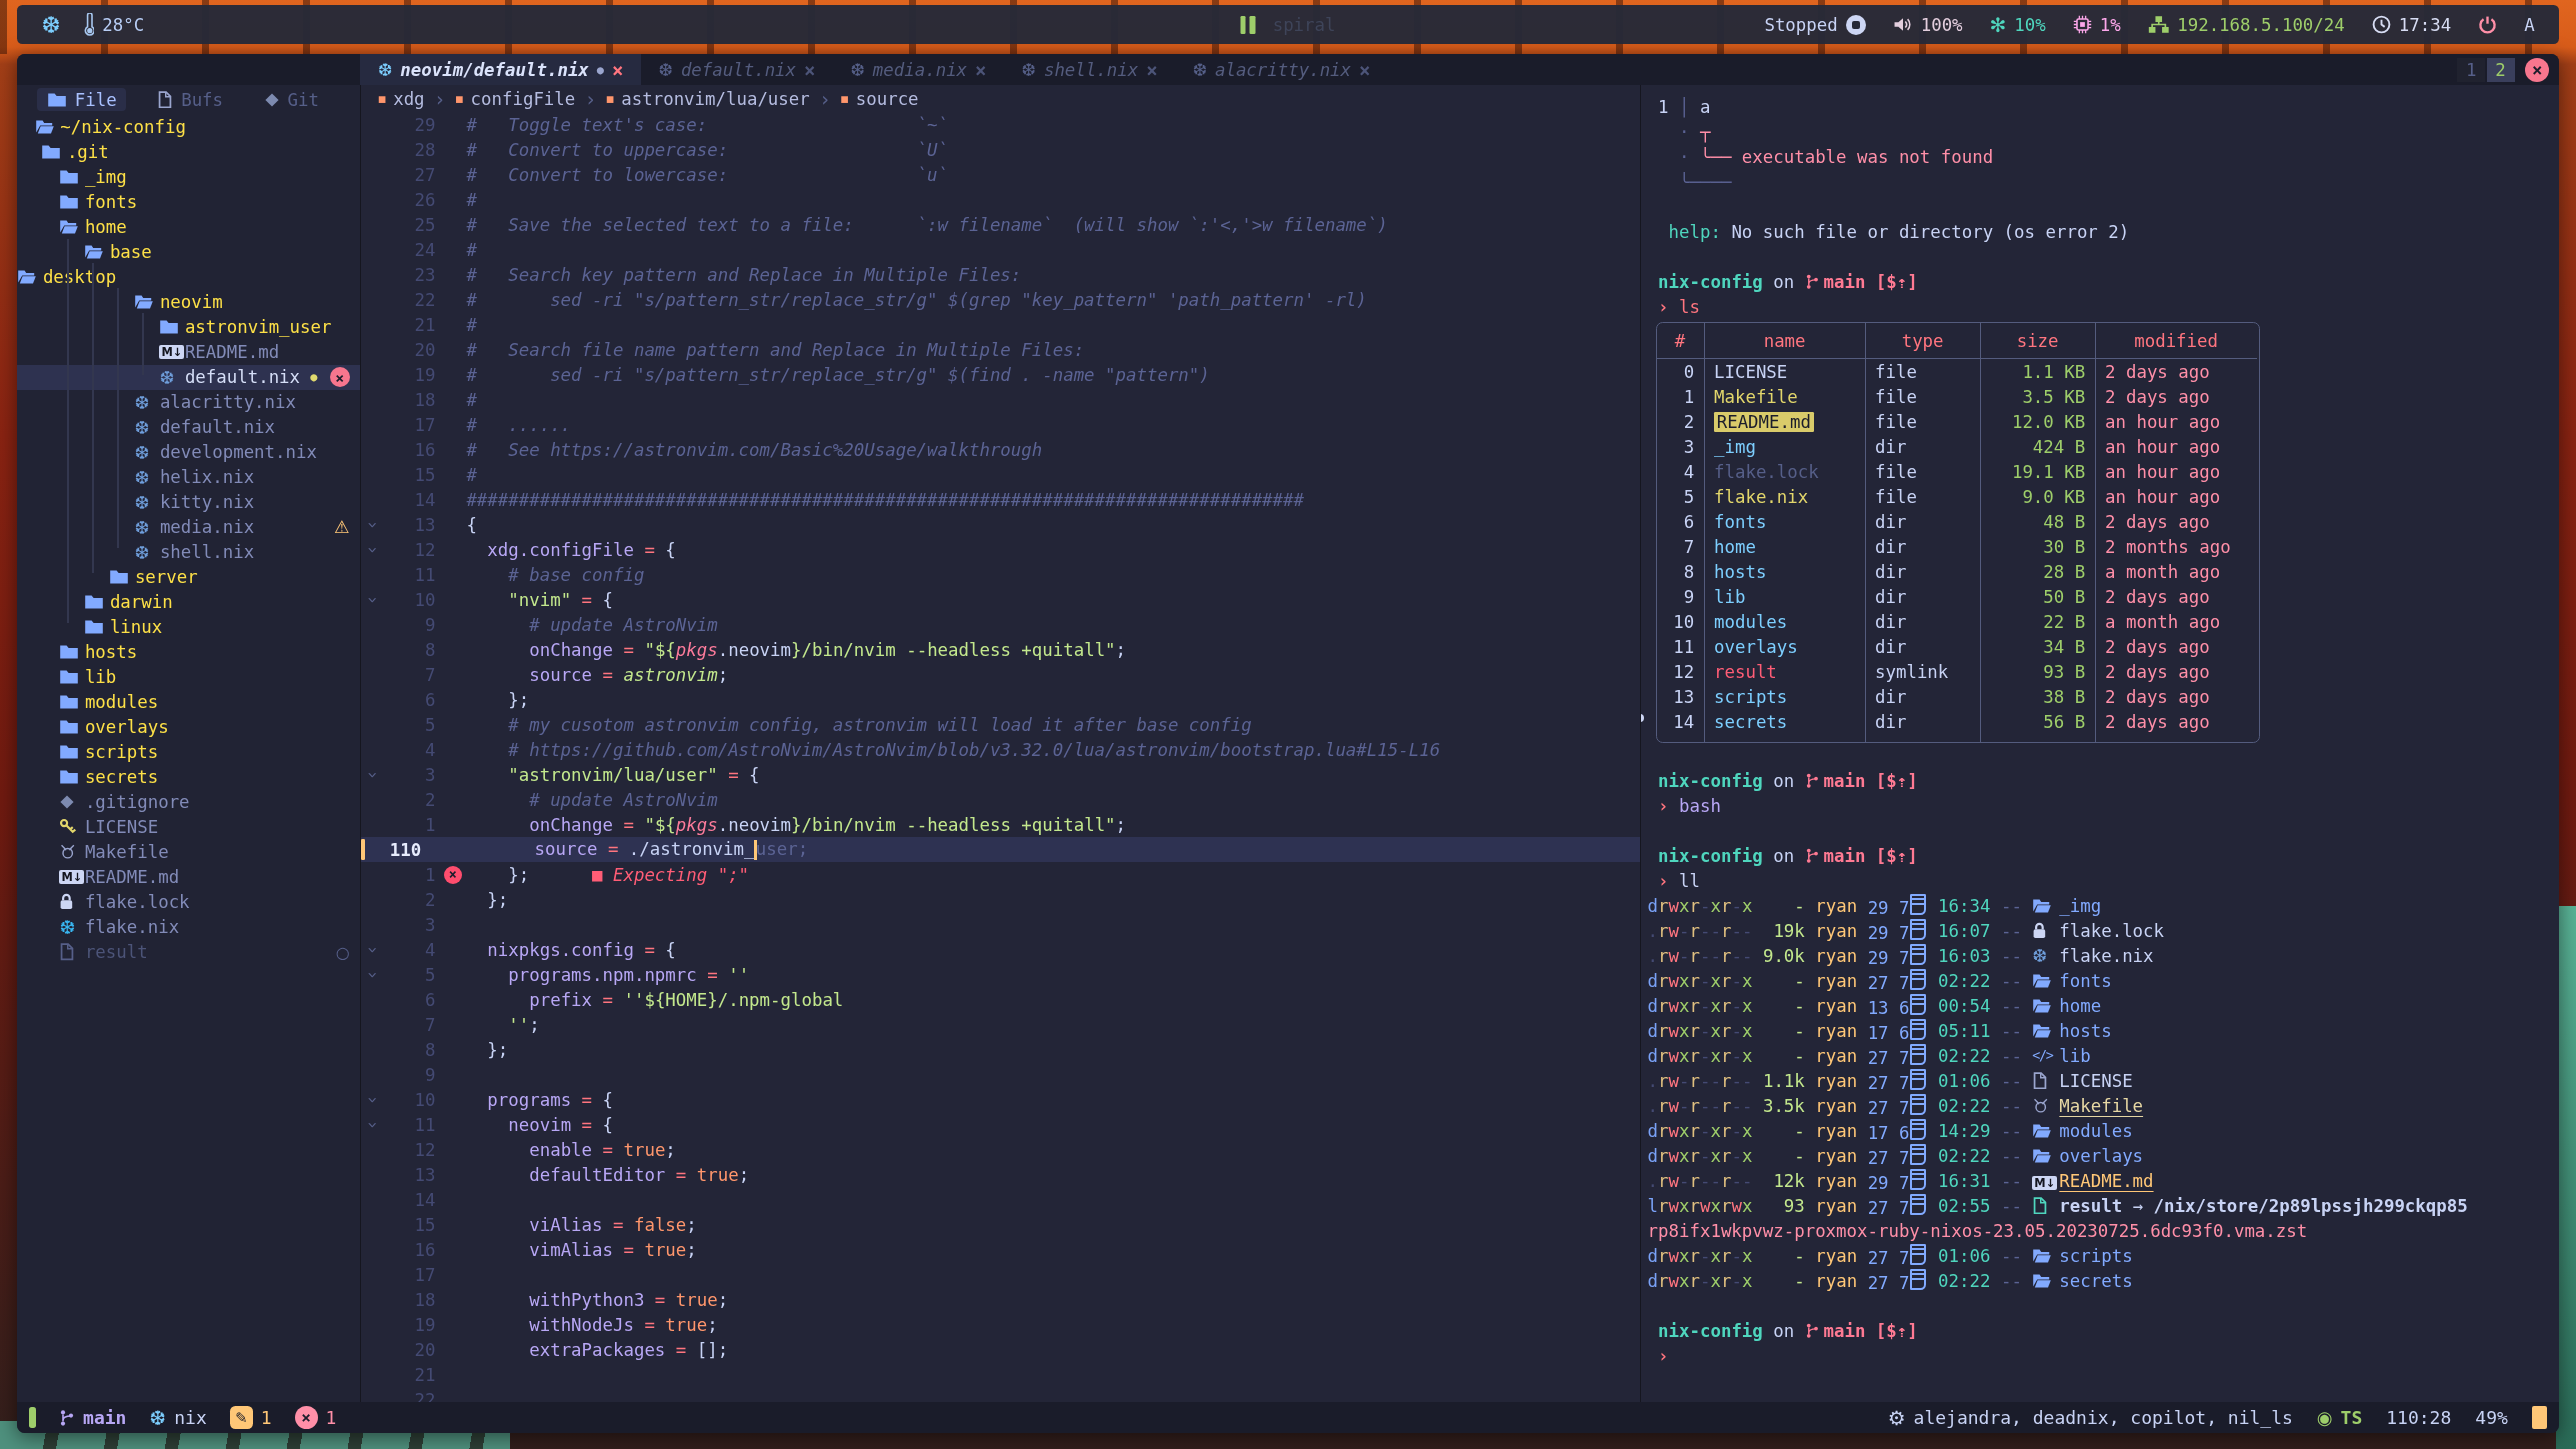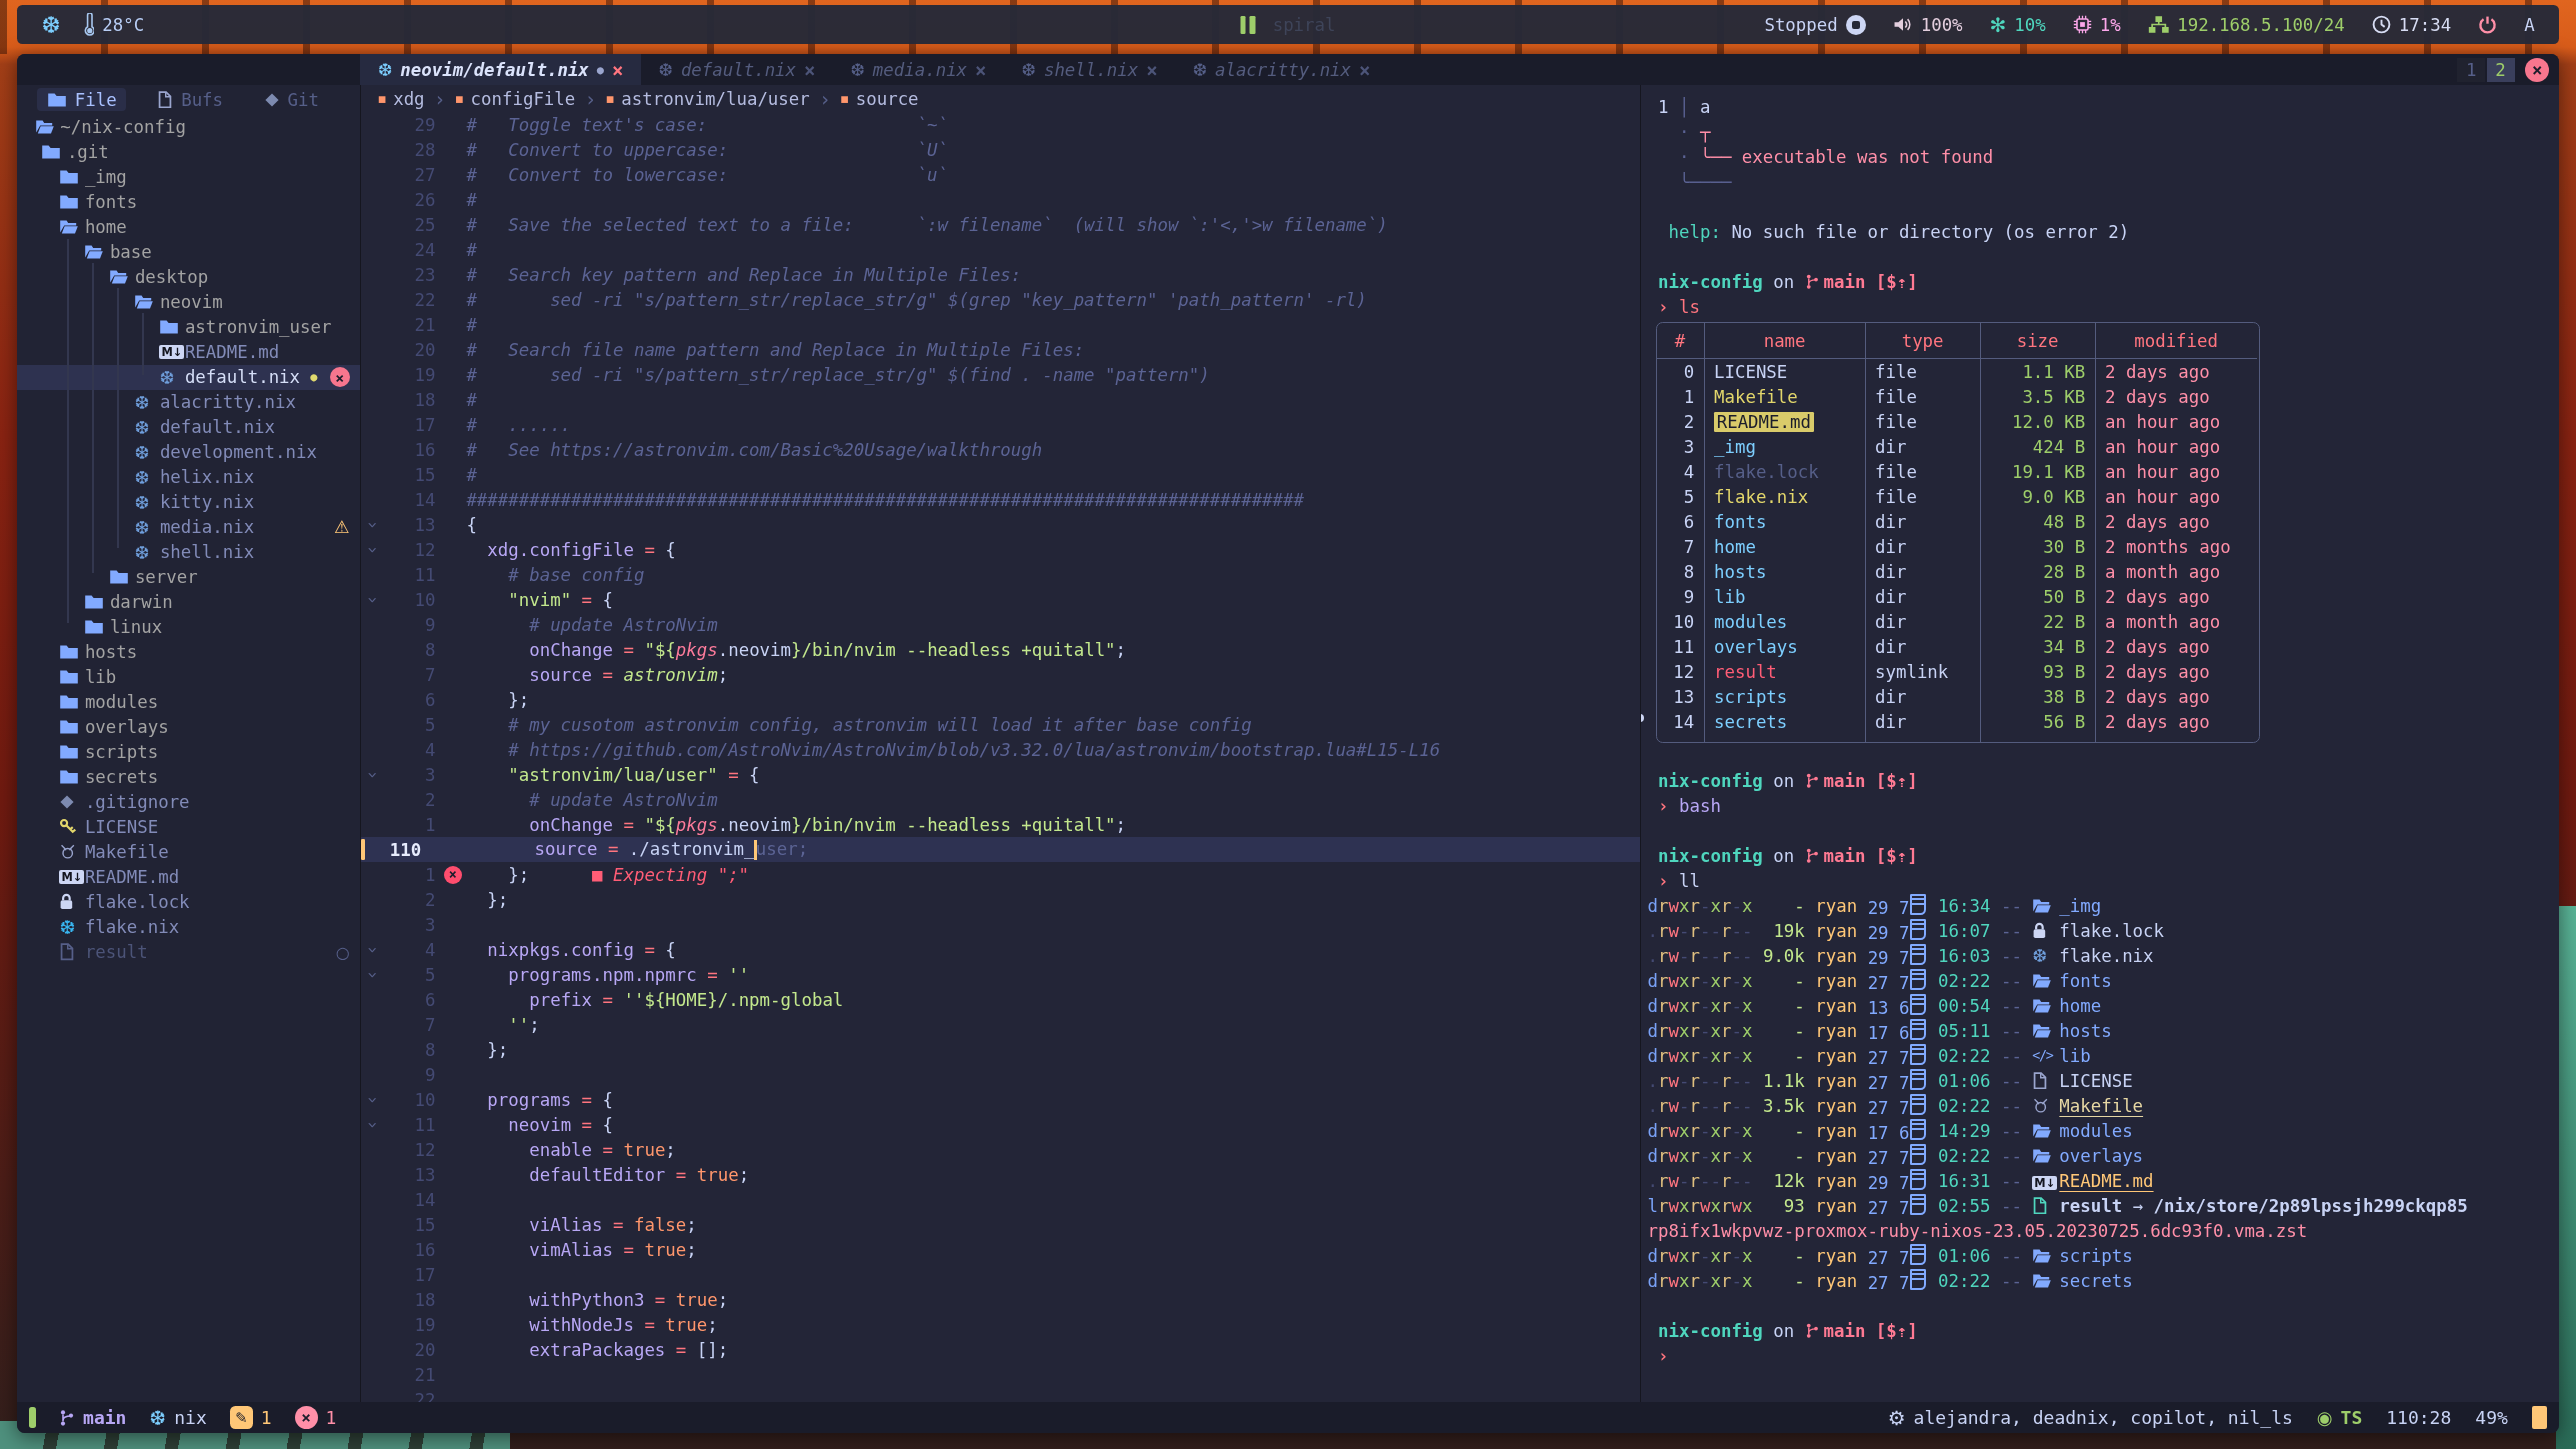--- a/index.html
+++ b/index.html
@@ -56,21 +56,21 @@
   .content{flex:1;display:flex;min-height:0;}
 
   
   .sidebar{width:343px;flex:none;background:#212334;border-right:1.3px solid #15161f;position:relative;overflow:hidden;}
   .stabs{height:29.5px;display:flex;align-items:center;justify-content:space-between;padding:0 32px 0 20px;}
   .stab{display:flex;align-items:center;gap:8px;color:#565f89;padding:1.3px 9.4px;border-radius:4px;}
   .stab.active{background:#2a2e48;color:#a9c1ff;}
   .trow{height:25px;display:flex;align-items:center;white-space:pre;position:relative;}
   .trow.sel{background:#2e3250;}
   .trow .ticon{display:inline-flex;width:25.5px;flex:none;align-items:center;}
-  .t-blue{color:#a3a3a3;} .t-file{color:#828bb8;} .t-dim{color:#4c5478;}
+  .t-blue{color:#fde047;} .t-file{color:#828bb8;} .t-dim{color:#4c5478;}
   .trow.sel .t-sel{color:#d5def7;}
   .tbadge{position:absolute;display:inline-flex;align-items:center;justify-content:center;}
   .tdot-mod{right:43px;color:#e0d96e;font-size:12px;}
   .tclose-circ{right:10.7px;width:20px;height:20px;border-radius:50%;background:#f7768e;color:#1b1d2b;font-weight:bold;font-size:14.8px;}
   .twarn{right:10.7px;color:#ffc777;font-size:17.4px;}
   .tghost{right:10.7px;color:#565f89;font-size:16px;}
   .guide{position:absolute;width:1.3px;background:#33374f;}
   .mdbadge{display:inline-block;background:#cdd6f4;color:#14151f;font-size:11.4px;font-weight:bold;
     padding:0 2px;border-radius:2px;line-height:14.8px;font-family:"DejaVu Sans","Liberation Sans",sans-serif;}
   .codeic{font-size:13.4px;letter-spacing:-1.3px;}
@@ -329,21 +329,21 @@
           <div class="trow " style="padding-left:42px">
       <span class="ticon" style="color:#82aaff"><svg width="20" height="16" viewBox="0 0 24 20">
                 <path d="M1 2h8l2 3h10v3H6l-5 9z" fill="currentColor"></path>
                 <path d="M6.5 9H23l-3.5 9H3z" fill="currentColor"></path>
               </svg></span><span class="t-blue">home</span></div>
           <div class="trow " style="padding-left:67px">
       <span class="ticon" style="color:#82aaff"><svg width="20" height="16" viewBox="0 0 24 20">
                 <path d="M1 2h8l2 3h10v3H6l-5 9z" fill="currentColor"></path>
                 <path d="M6.5 9H23l-3.5 9H3z" fill="currentColor"></path>
               </svg></span><span class="t-blue">base</span></div>
-          <div class="trow " style="padding-left:92px">
+          <div class="trow " style="">
       <span class="ticon" style="color:#82aaff"><svg width="20" height="16" viewBox="0 0 24 20">
                 <path d="M1 2h8l2 3h10v3H6l-5 9z" fill="currentColor"></path>
                 <path d="M6.5 9H23l-3.5 9H3z" fill="currentColor"></path>
               </svg></span><span class="t-blue">desktop</span></div>
           <div class="trow " style="padding-left:117px">
       <span class="ticon" style="color:#82aaff"><svg width="20" height="16" viewBox="0 0 24 20">
                 <path d="M1 2h8l2 3h10v3H6l-5 9z" fill="currentColor"></path>
                 <path d="M6.5 9H23l-3.5 9H3z" fill="currentColor"></path>
               </svg></span><span class="t-blue">neovim</span></div>
           <div class="trow " style="padding-left:142px">

